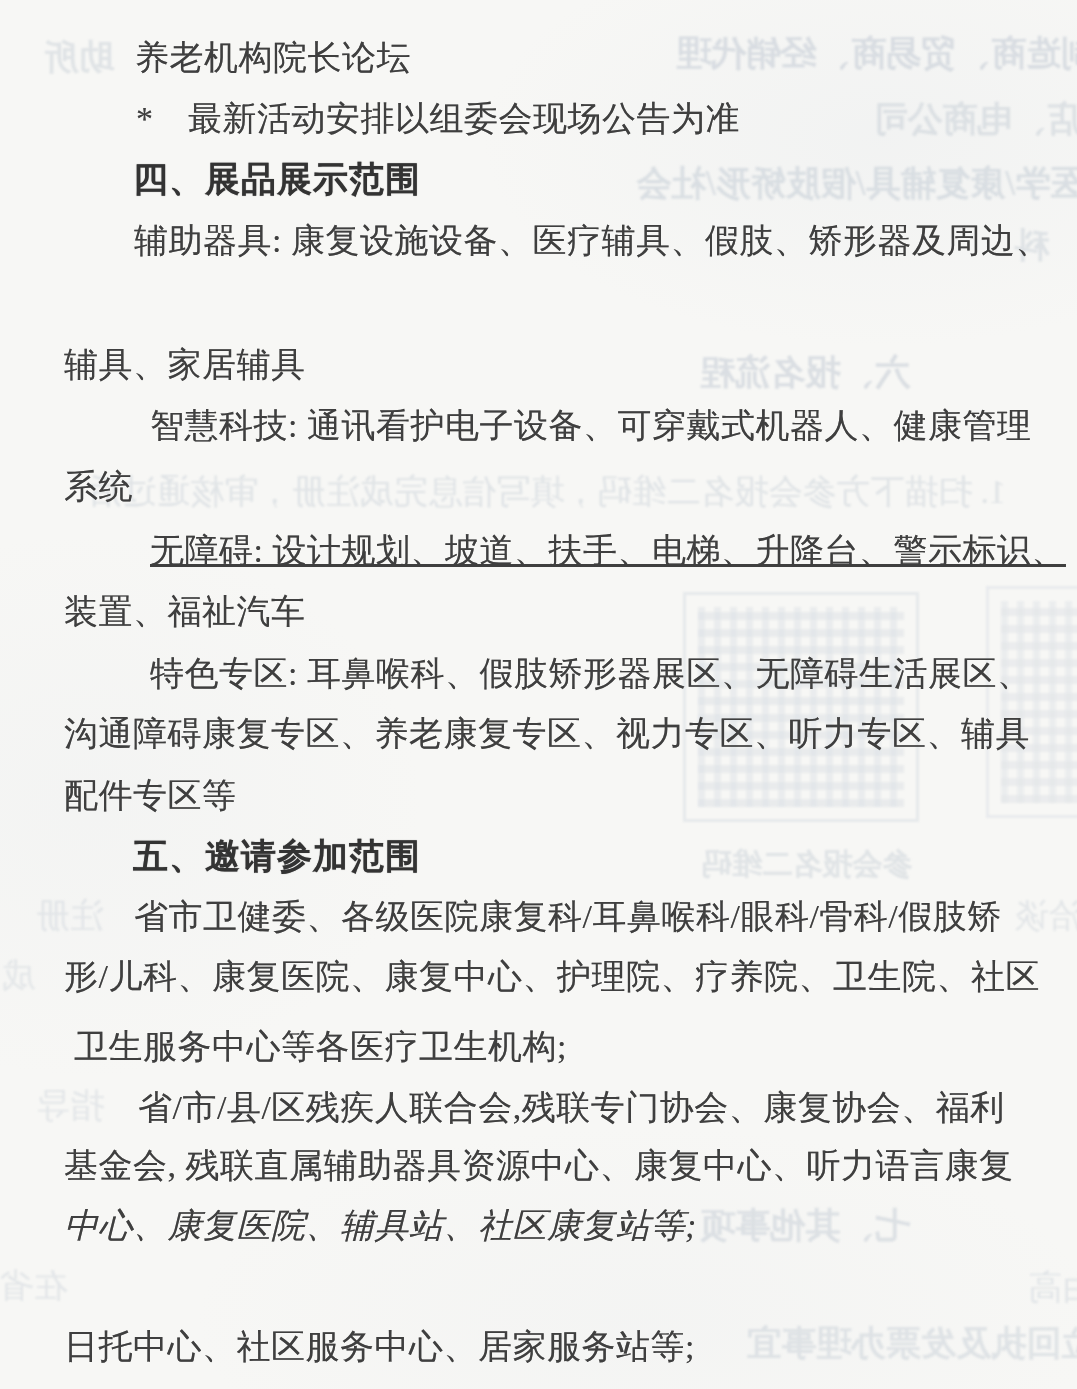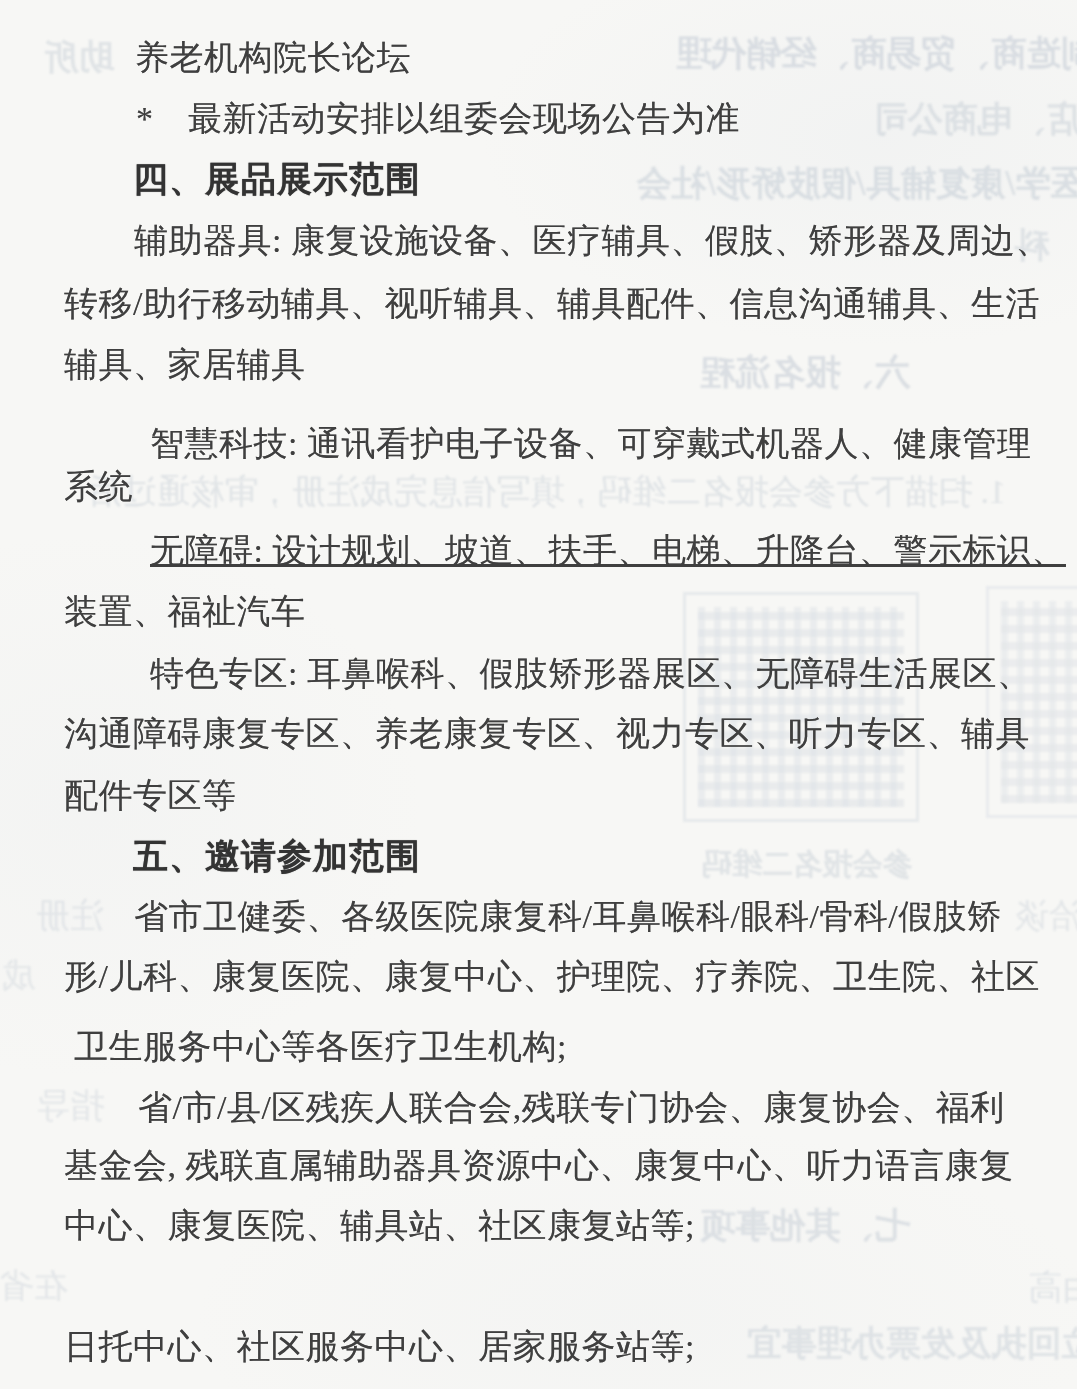--- a/index.html
+++ b/index.html
@@ -66,31 +66,30 @@
       <div class="ghost-line" style="left: 1028px; top: 1268px; opacity: 0.28;">由高</div>
       <div class="ghost-line bold" style="left: 746px; top: 1324px; opacity: 0.3;">单位回执及发票办理事宜</div>
       <div class="ghost-qr" style="left: 683px; top: 592px; width: 236px; height: 230px; opacity: 0.4;"></div>
       <div class="ghost-qr" style="left: 986px; top: 586px; width: 150px; height: 232px; opacity: 0.34;"></div>
     </div>
   <div id="text-layer">
       <div class="text-line" style="left: 135px; top: 38px;">养老机构院长论坛</div>
       <div class="text-line" style="left: 136px; top: 99px;">*　最新活动安排以组委会现场公告为准</div>
       <div class="text-line bold" style="left: 133px; top: 160px;">四、展品展示范围</div>
       <div class="text-line" style="left: 134px; top: 221px;">辅助器具: 康复设施设备、医疗辅具、假肢、矫形器及周边、</div>
-      <div class="text-line" style="left: 64px; top: 284px;">转移/助行移动辅具、视听辅具、辅具配件、信息沟通辅具、生活</div>
       <div class="text-line" style="left: 64px; top: 345px;">辅具、家居辅具</div>
-      <div class="text-line" style="left: 150px; top: 424px;">智慧科技: 通讯看护电子设备、可穿戴式机器人、健康管理</div>
+      <div class="text-line" style="left: 150px; top: 406px;">智慧科技: 通讯看护电子设备、可穿戴式机器人、健康管理</div>
       <div class="text-line" style="left: 64px; top: 467px;">系统</div>
       <div class="text-line" style="left: 150px; top: 531px; text-decoration: underline;">无障碍: 设计规划、坡道、扶手、电梯、升降台、警示标识、</div>
       <div class="text-line" style="left: 64px; top: 592px;">装置、福祉汽车</div>
       <div class="text-line" style="left: 150px; top: 654px;">特色专区: 耳鼻喉科、假肢矫形器展区、无障碍生活展区、</div>
       <div class="text-line" style="left: 64px; top: 714px;">沟通障碍康复专区、养老康复专区、视力专区、听力专区、辅具</div>
       <div class="text-line" style="left: 64px; top: 776px;">配件专区等</div>
       <div class="text-line bold" style="left: 133px; top: 837px;">五、邀请参加范围</div>
       <div class="text-line" style="left: 134px; top: 897px;">省市卫健委、各级医院康复科/耳鼻喉科/眼科/骨科/假肢矫</div>
       <div class="text-line" style="left: 64px; top: 957px;">形/儿科、康复医院、康复中心、护理院、疗养院、卫生院、社区</div>
       <div class="text-line" style="left: 74px; top: 1027px;">卫生服务中心等各医疗卫生机构;</div>
       <div class="text-line" style="left: 138px; top: 1088px;">省/市/县/区残疾人联合会,残联专门协会、康复协会、福利</div>
       <div class="text-line" style="left: 64px; top: 1146px;">基金会, 残联直属辅助器具资源中心、康复中心、听力语言康复</div>
-      <div class="text-line" style="left: 64px; top: 1206px;">中心、康复医院、辅具站、社区康复站等;</div>
+      <div class="text-line" style="left: 64px; top: 1206px; font-style: italic;">中心、康复医院、辅具站、社区康复站等;</div>
       <div class="text-line" style="left: 64px; top: 1327px;">日托中心、社区服务中心、居家服务站等;</div>
     </div>
 </div>
 
 </body></html>

